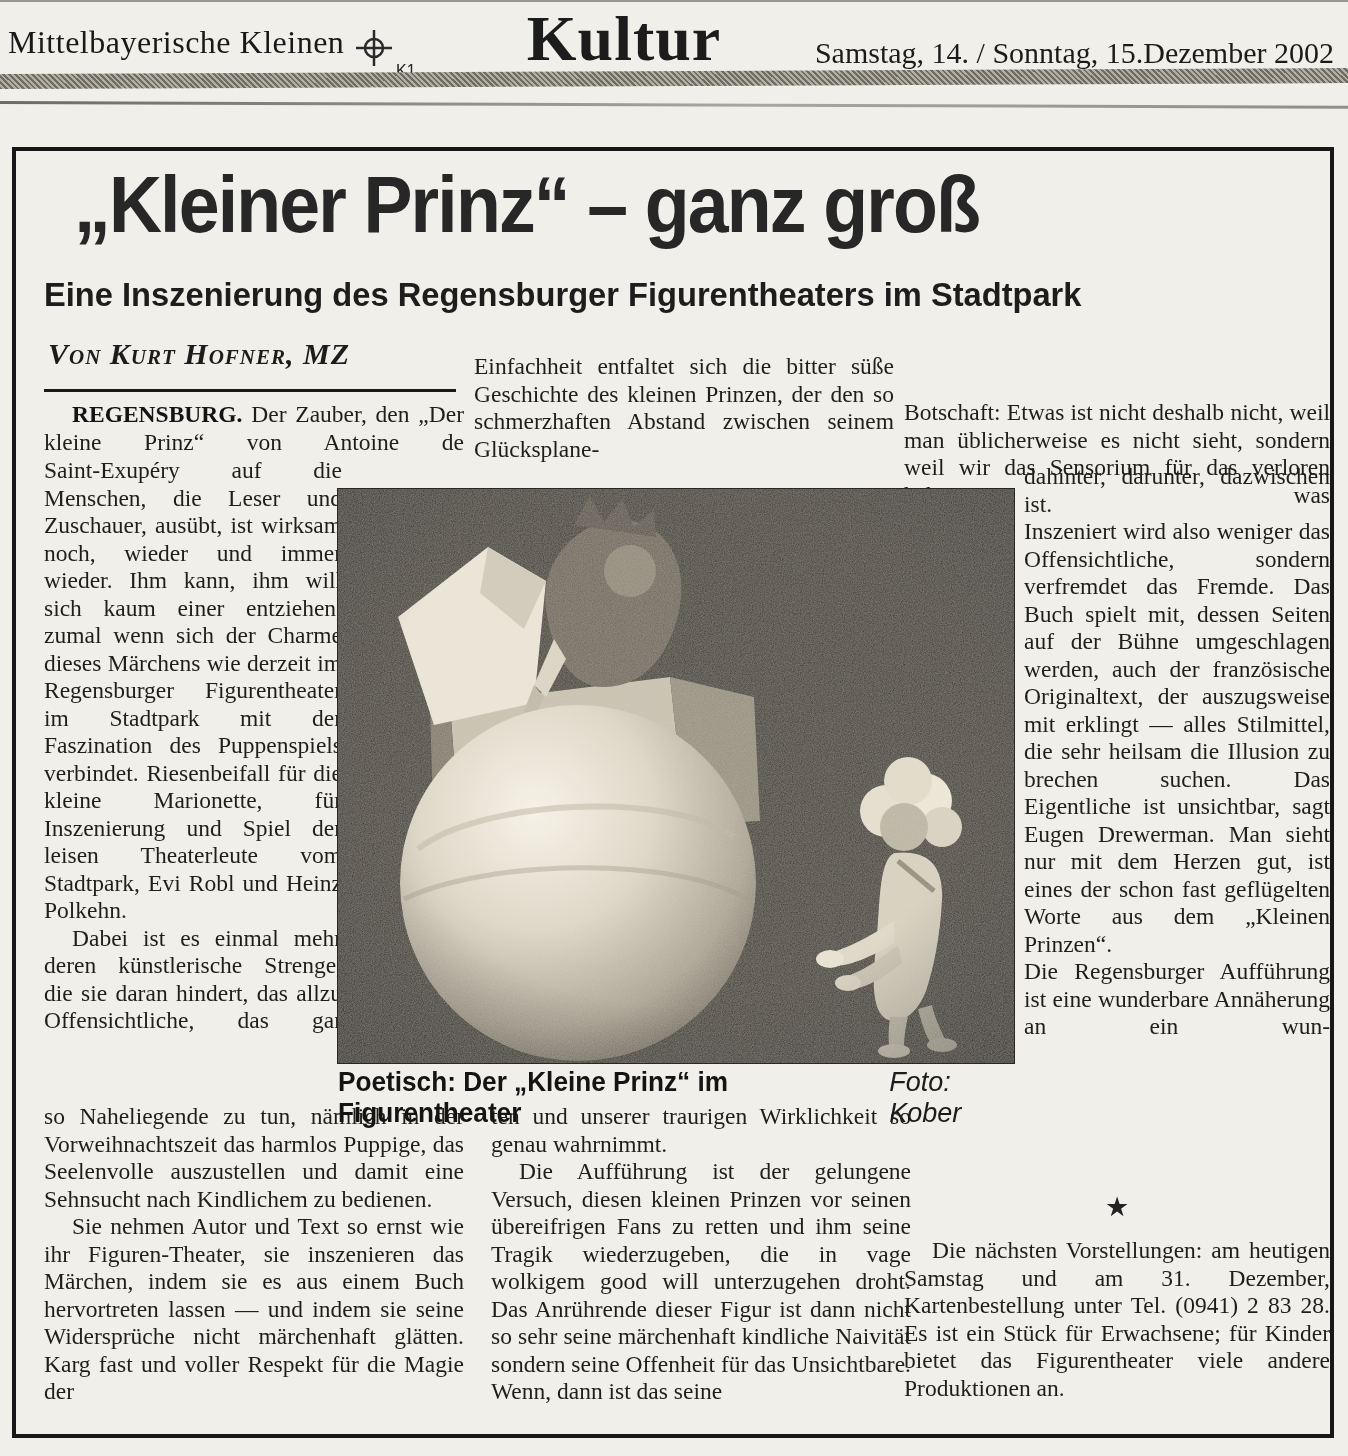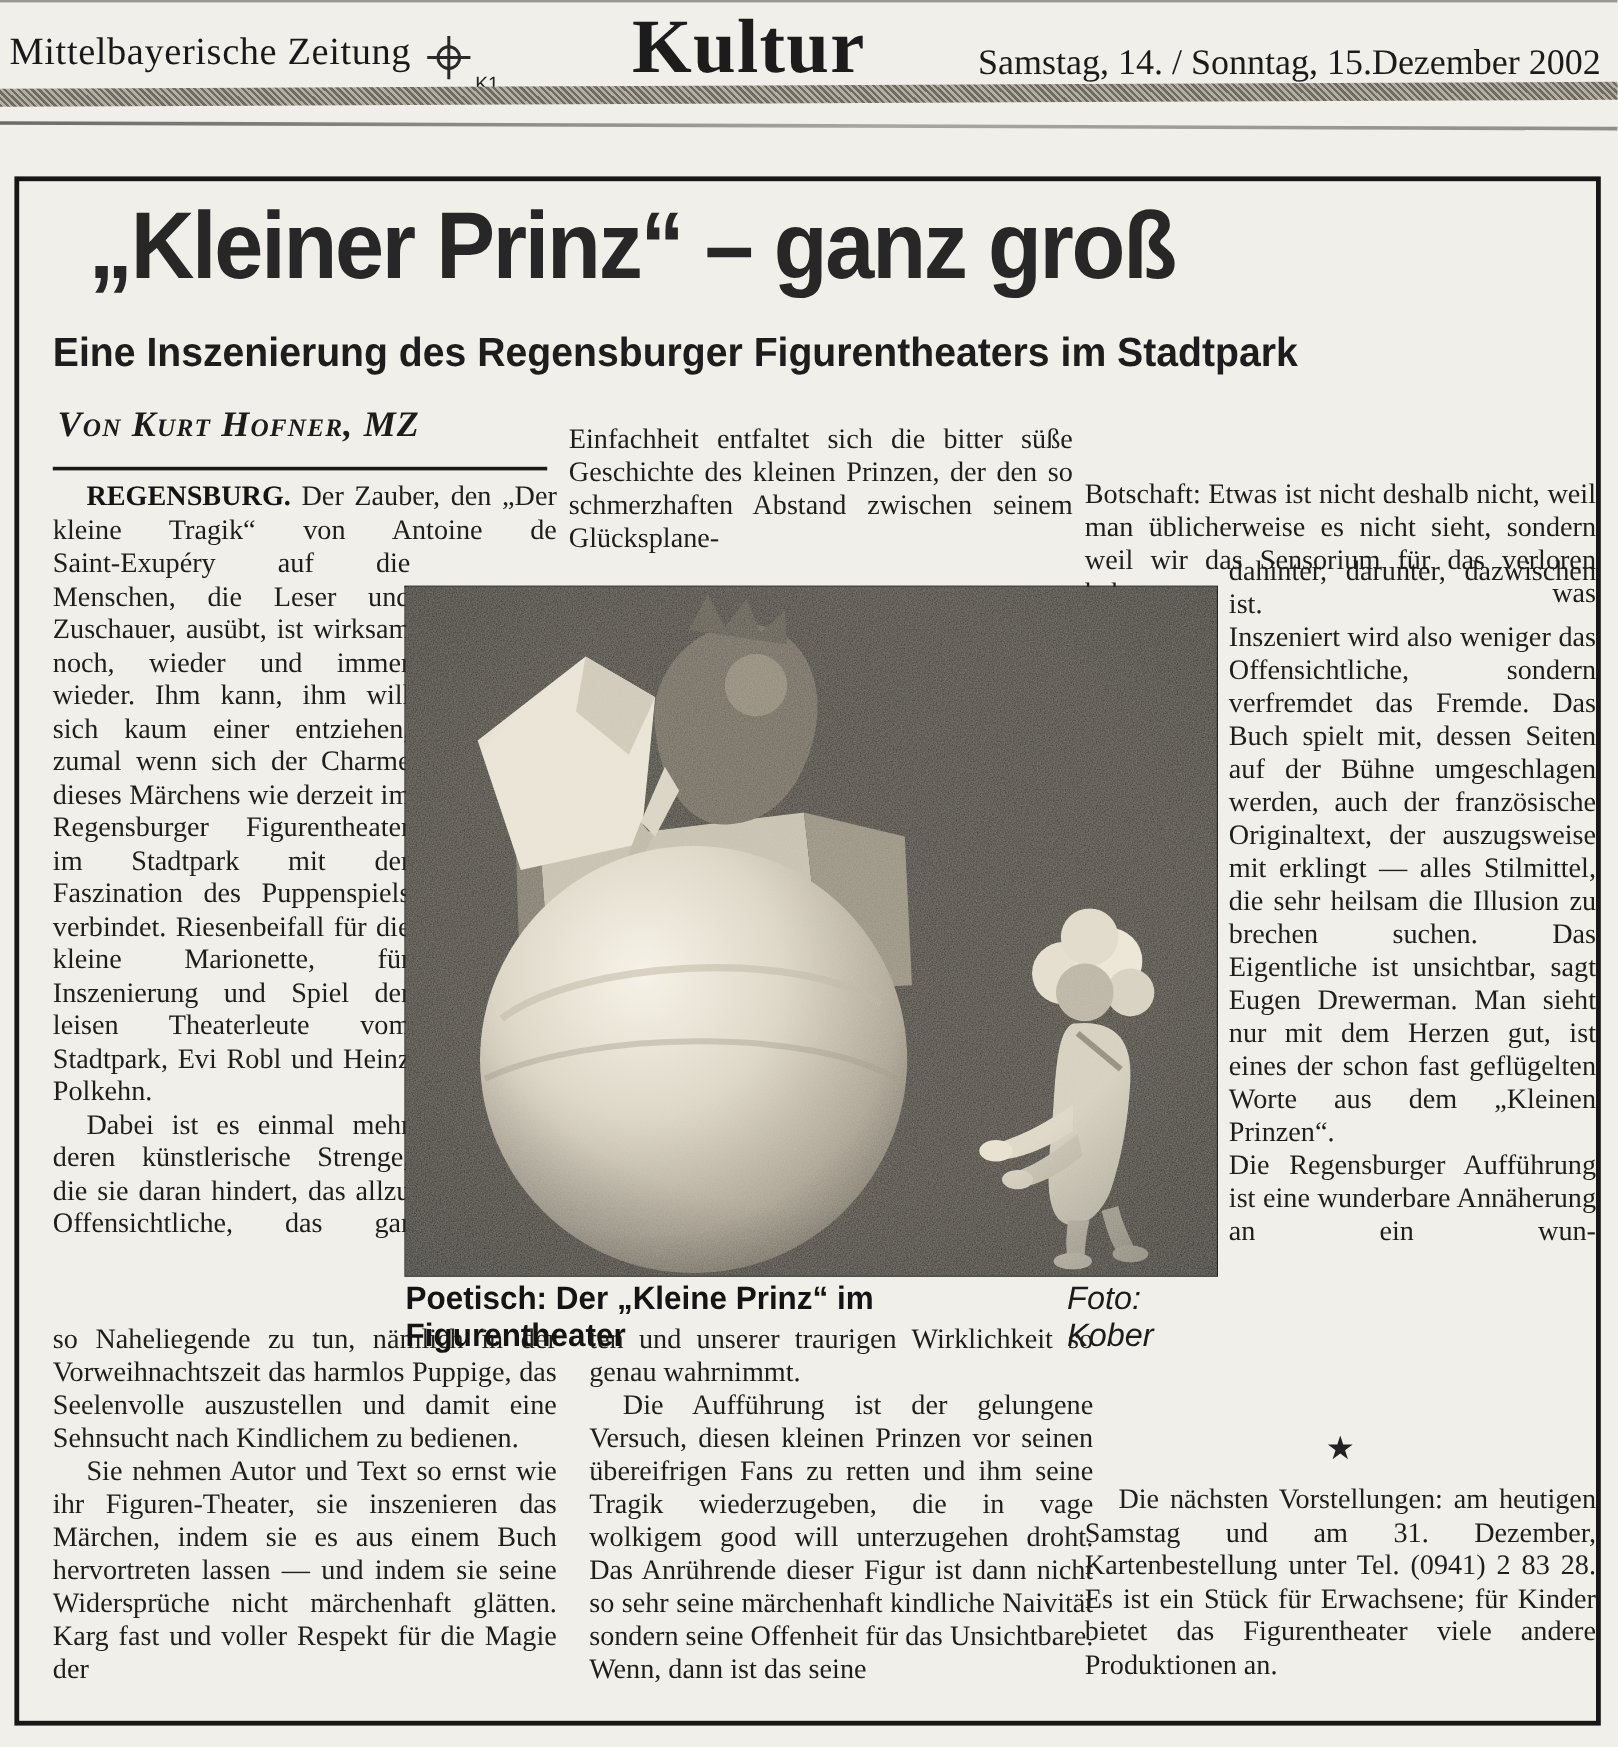--- a/index.html
+++ b/index.html
@@ -81,21 +81,21 @@
     display:flex;justify-content:space-between;align-items:baseline;
     font-family:"Liberation Sans",sans-serif;font-size:27px;gap:22px;
   }
   .caption{font-weight:700;color:#141414;transform:scaleX(.97);transform-origin:left;}
   .credit{font-style:italic;color:#1c1c1c;}
 </style>
 </head>
 <body>
 
 <div class="hairline-top"></div>
-<div class="masthead-name">Mittelbayerische Zeitung</div>
+<div class="masthead-name">Mittelbayerische Kleinen</div>
 
 <div class="reg-mark">
   <svg viewBox="0 0 44 44">
     <circle cx="22" cy="22" r="9" fill="none" stroke="#2a2a2a" stroke-width="2.5"></circle>
     <line x1="22" y1="4" x2="22" y2="40" stroke="#2a2a2a" stroke-width="2.5"></line>
     <line x1="4" y1="22" x2="40" y2="22" stroke="#2a2a2a" stroke-width="2.5"></line>
   </svg>
 </div>
 <div class="reg-label">K1</div>
 
@@ -107,21 +107,21 @@
 
 <div class="article-box">
 
   <div class="headline">„Kleiner Prinz“ – ganz groß</div>
   <div class="subheadline">Eine Inszenierung des Regensburger Figurentheaters im Stadtpark</div>
   <div class="byline">Von Kurt Hofner, MZ</div>
   <div class="byline-rule"></div>
 
   <div class="body-block col1a">
     <p class="ind jlast"><strong class="lead">REGENSBURG.</strong>
-      <span>Der Zauber, den „Der kleine Tragik“ von Antoine de</span></p>
+      <span>Der Zauber, den „Der kleine Prinz“ von Antoine de</span></p>
   </div>
   <div class="body-block col1b">
     <p class="cont">Saint-Exupéry auf die Menschen, die Leser und Zuschauer, ausübt, ist wirksam noch, wieder und immer wieder. Ihm kann, ihm will sich kaum einer entziehen, zumal wenn sich der Charme dieses Märchens wie derzeit im Regensburger Figurentheater im Stadtpark mit der Faszination des Puppenspiels verbindet. Riesenbeifall für die kleine Marionette, für Inszenierung und Spiel der leisen Theaterleute vom Stadtpark, Evi Robl und Heinz Polkehn.</p>
     <p class="ind jlast">Dabei ist es einmal mehr deren künstlerische Strenge, die sie daran hindert, das allzu Offensichtliche, das gar</p>
   </div>
   <div class="body-block col1c">
     <p class="cont">so Naheliegende zu tun, nämlich in der Vorweihnachtszeit das harmlos Puppige, das Seelenvolle auszustellen und damit eine Sehnsucht nach Kindlichem zu bedienen.</p>
     <p class="ind">Sie nehmen Autor und Text so ernst wie ihr Figuren-Theater, sie inszenieren das Märchen, indem sie es aus einem Buch hervortreten lassen — und indem sie seine Widersprüche nicht märchenhaft glätten. Karg fast und voller Respekt für die Magie der</p>
   </div>
 

